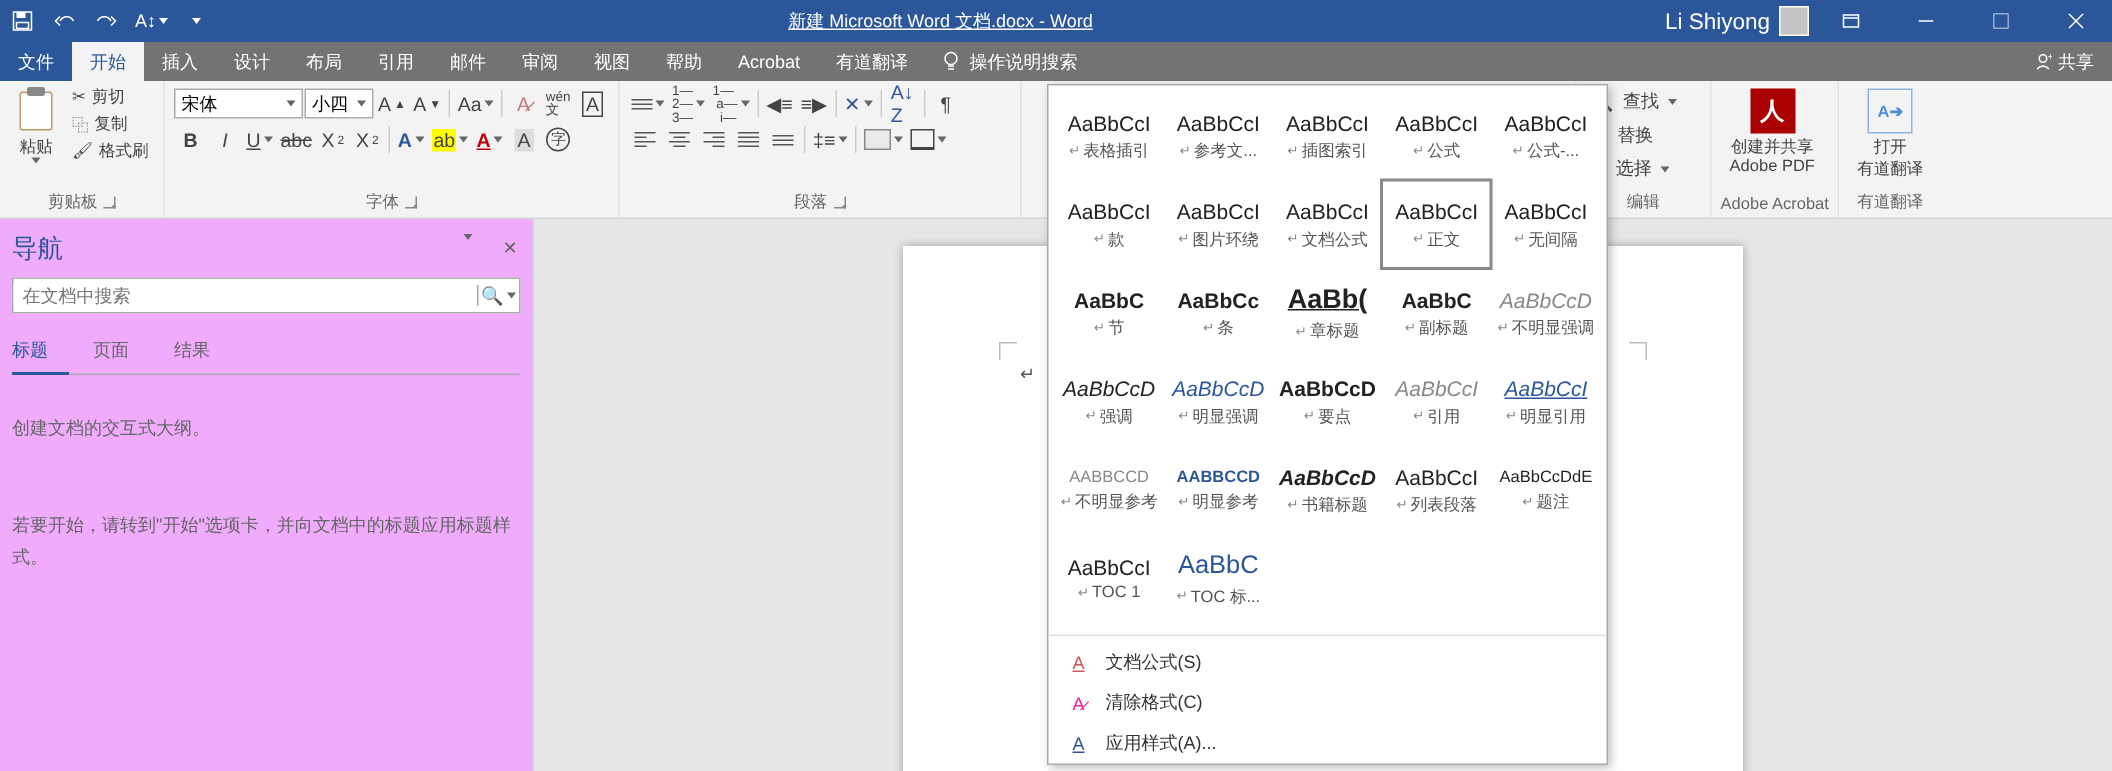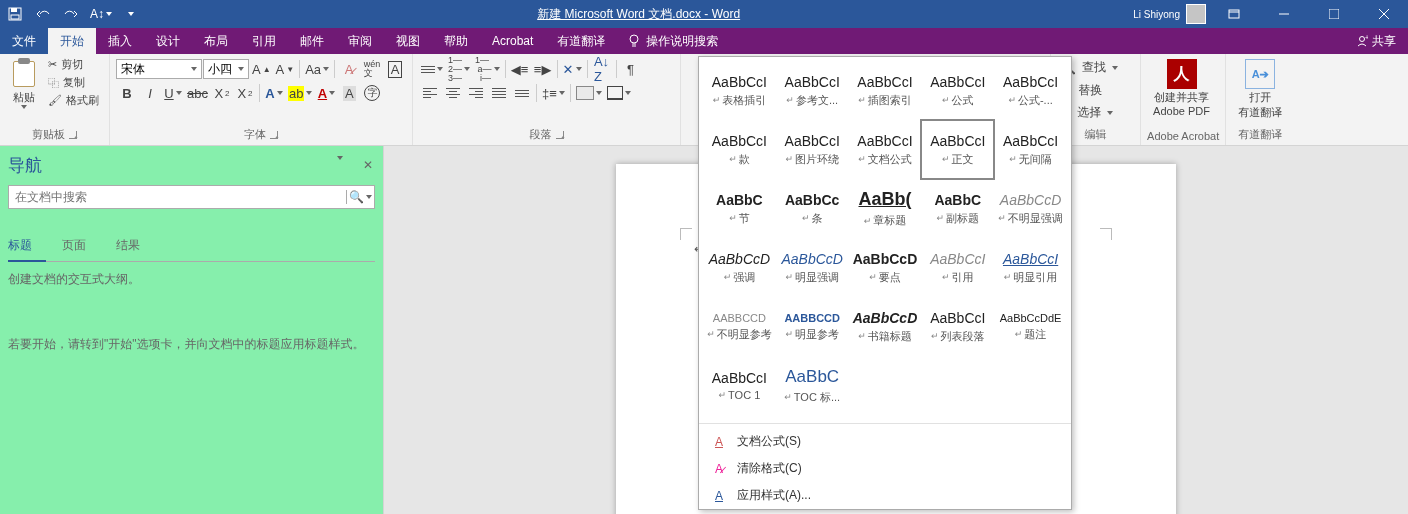--- a/index.html
+++ b/index.html
@@ -6,21 +6,21 @@
 body { background: #e6e6e6; width: 1408px; height: 514px; overflow: hidden; }
 
 .titlebar { background: #2b579a; height: 28px; display: flex; align-items: center; color: #fff; font-size: 12px; }
 .qat { display: flex; align-items: center; gap: 10px; padding: 0 6px; }
 .qat-btn { width: 18px; height: 18px; display: flex; align-items: center; justify-content: center; color: #fff; cursor: pointer; }
 .title-center { flex: 1; text-align: center; text-decoration: underline; }
 .title-right { display: flex; align-items: center; gap: 6px; padding: 0 2px; }
 .win-btn { width: 44px; height: 28px; display: flex; align-items: center; justify-content: center; cursor: pointer; }
 .avatar { width: 20px; height: 20px; background: #c5c5c5; border: 1px solid #fff; }
 
-.tabs { background: #701a75; height: 26px; display: flex; align-items: stretch; justify-content: space-between; }
+.tabs { background: #737373; height: 26px; display: flex; align-items: stretch; justify-content: space-between; }
 .file-tab { background: #2b579a; color: #fff; padding: 0 12px; display: flex; align-items: center; font-size: 12px; cursor: pointer; }
 .tab { color: #fff; padding: 0 12px; display: flex; align-items: center; font-size: 12px; cursor: pointer; }
 .tab.active { background: #f3f3f3; color: #2b579a; }
 .tell-me { margin-left: 10px; display: flex; align-items:center; gap:5px; color:#fff; font-size:12px;}
 .share-btn { margin-left: auto; color:#fff; font-size:12px; padding:0 12px; display:flex; align-items:center; gap:4px; cursor:pointer;}
 
 .ribbon { background: #f3f3f3; height: 92px; border-bottom: 1px solid #d4d4d4; display: flex; position: relative; }
 .group { border-right: 1px solid #e1e1e1; padding: 2px 6px 0 6px; display:flex; flex-direction:column; }
 .group-content { flex: 1; display:flex; align-items:flex-start; }
 .group-label { font-size: 11px; color: #666; text-align: center; padding: 2px 0 3px 0; display:flex; justify-content:center; align-items:center; gap:4px;}
@@ -47,31 +47,31 @@
 .gal-scroll div { height:18px; display:flex; align-items:center; justify-content:center; border-bottom:1px solid #ababab; background:#fff; cursor:pointer; font-size:9px;}
 
 .editing .group-content { flex-direction:column; gap:1px; padding-top:2px;}
 .edit-item { display:flex; align-items:center; gap:6px; font-size:12px; padding:1px 4px; cursor:pointer; color:#444;}
 
 .big-col { display:flex; flex-direction:column; align-items:center; padding:2px 6px; font-size:11px; color:#444; cursor:pointer;}
 .big-col .icon-sq { width:32px; height:32px; display:flex; align-items:center; justify-content:center;}
 
 .workspace { display:flex; height: calc(514px - 28px - 26px - 92px); }
 
-.nav-pane { width: 384px; background: #86efac; border-right: 1px solid #d4d4d4; padding: 8px 8px; position:relative; font-size:12px; color:#333;}
+.nav-pane { width: 356px; background: #f0abfc; border-right: 1px solid #d4d4d4; padding: 8px 8px; position:relative; font-size:12px; color:#333;}
 .nav-title { color:#2b579a; font-size:17px; margin-bottom:8px; display:flex; align-items:center;}
 .nav-close { position:absolute; top:12px; right:10px; cursor:pointer; color:#666;}
 .nav-drop { position:absolute; top:14px; right:40px; cursor:pointer;}
 .nav-search { display:flex; border:1px solid #ababab; background:#fff; height:24px; align-items:center;}
 .nav-search input { flex:1; border:none; outline:none; padding:0 6px; font-size:12px;}
 .nav-search .sbtn { width:28px; border-left:1px solid #ababab; display:flex; align-items:center; justify-content:center; color:#2b579a; cursor:pointer; gap:2px;}
-.nav-tabs { display:flex; margin-top:24px; border-bottom:1px solid #ababab; font-size:12px; }
+.nav-tabs { display:flex; margin-top:12px; border-bottom:1px solid #ababab; font-size:12px; }
 .nav-tab { padding:4px 14px 6px 0; margin-right:16px; cursor:pointer; color:#666;}
 .nav-tab.active { color:#2b579a; border-bottom:2px solid #2b579a; margin-bottom:-1px;}
-.nav-body { margin-top:7px; color:#666; font-size:12px; line-height:1.8;}
+.nav-body { margin-top:25px; color:#666; font-size:12px; line-height:1.8;}
 
 .doc-area { flex:1; background:#e6e6e6; position:relative; overflow:hidden;}
 .page { position:absolute; left:50%; top:18px; transform:translateX(-50%); width:560px; height:800px; background:#fff; box-shadow:0 0 6px rgba(0,0,0,0.3);}
 .crop-mark { position:absolute; width:12px; height:12px; }
 .crop-mark.tl { left:64px; top:64px; border-left:1px solid #bbb; border-top:1px solid #bbb;}
 .crop-mark.tr { right:64px; top:64px; border-right:1px solid #bbb; border-top:1px solid #bbb;}
 .cursor-mark { position:absolute; left:78px; top:78px; font-size:12px; color:#555;}
 
 .styles-popup { position:absolute; left:698px; top:56px; width:374px; background:#fff; border:1px solid #ababab; box-shadow:2px 2px 6px rgba(0,0,0,0.25); z-index:100;}
 .style-grid { display:grid; grid-template-columns: repeat(5, 1fr); padding:4px; }
@@ -128,21 +128,21 @@
     <div class="qat-btn" style="width:auto;gap:2px">
         <span style="font-size:12px">A↕</span>
         <span class="caret" style="border-top-color:#fff"></span>
       </div>
     <div class="qat-btn">
         <span class="caret" style="border-top-color:#fff"></span>
       </div>
   </div>
   <div class="title-center">新建 Microsoft Word 文档.docx  -  Word</div>
   <div class="title-right">
-    <span style="font-size:10px">Li Shiyong</span>
+    <span style="font-size:15px">Li Shiyong</span>
     <div class="avatar"></div>
     <div class="win-btn">
         <svg width="12" height="10">
           <rect x="1" y="1" width="10" height="8" fill="none" stroke="#fff"></rect>
           <line x1="1" y1="3" x2="11" y2="3" stroke="#fff"></line>
         </svg>
       </div>
     <div class="win-btn">
         <svg width="10" height="10">
           <line x1="0" y1="5" x2="10" y2="5" stroke="#fff"></line>

